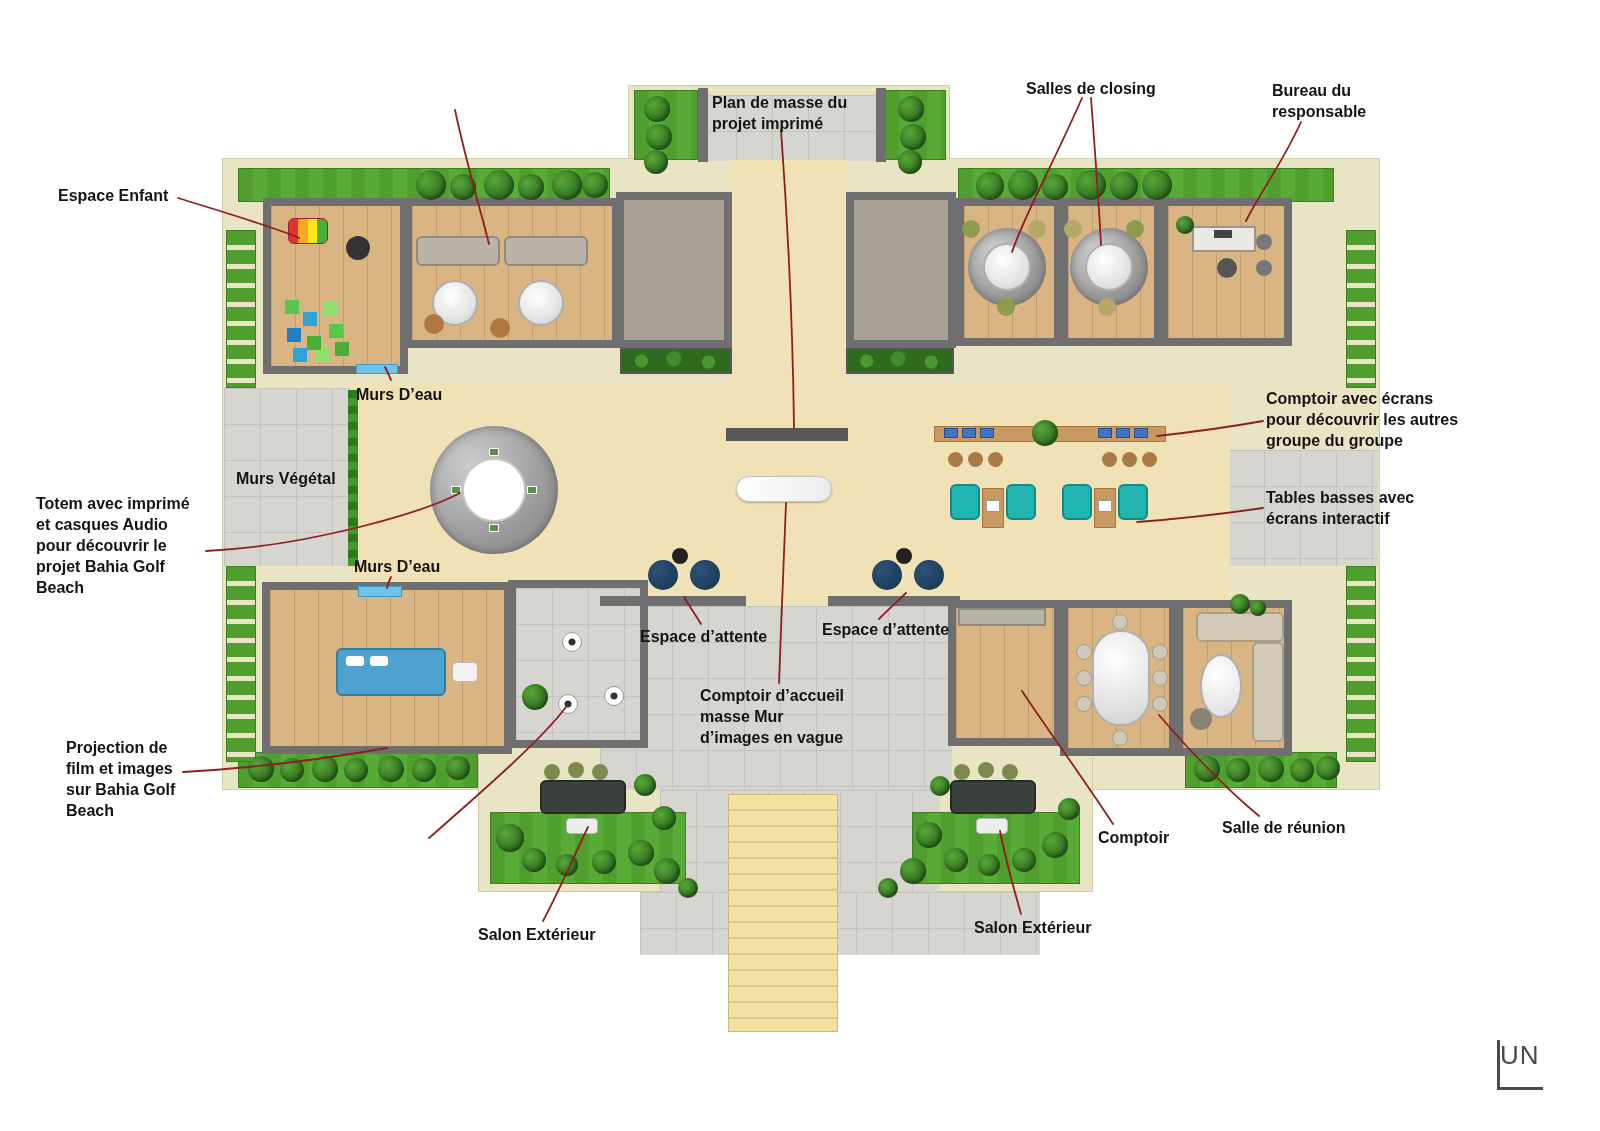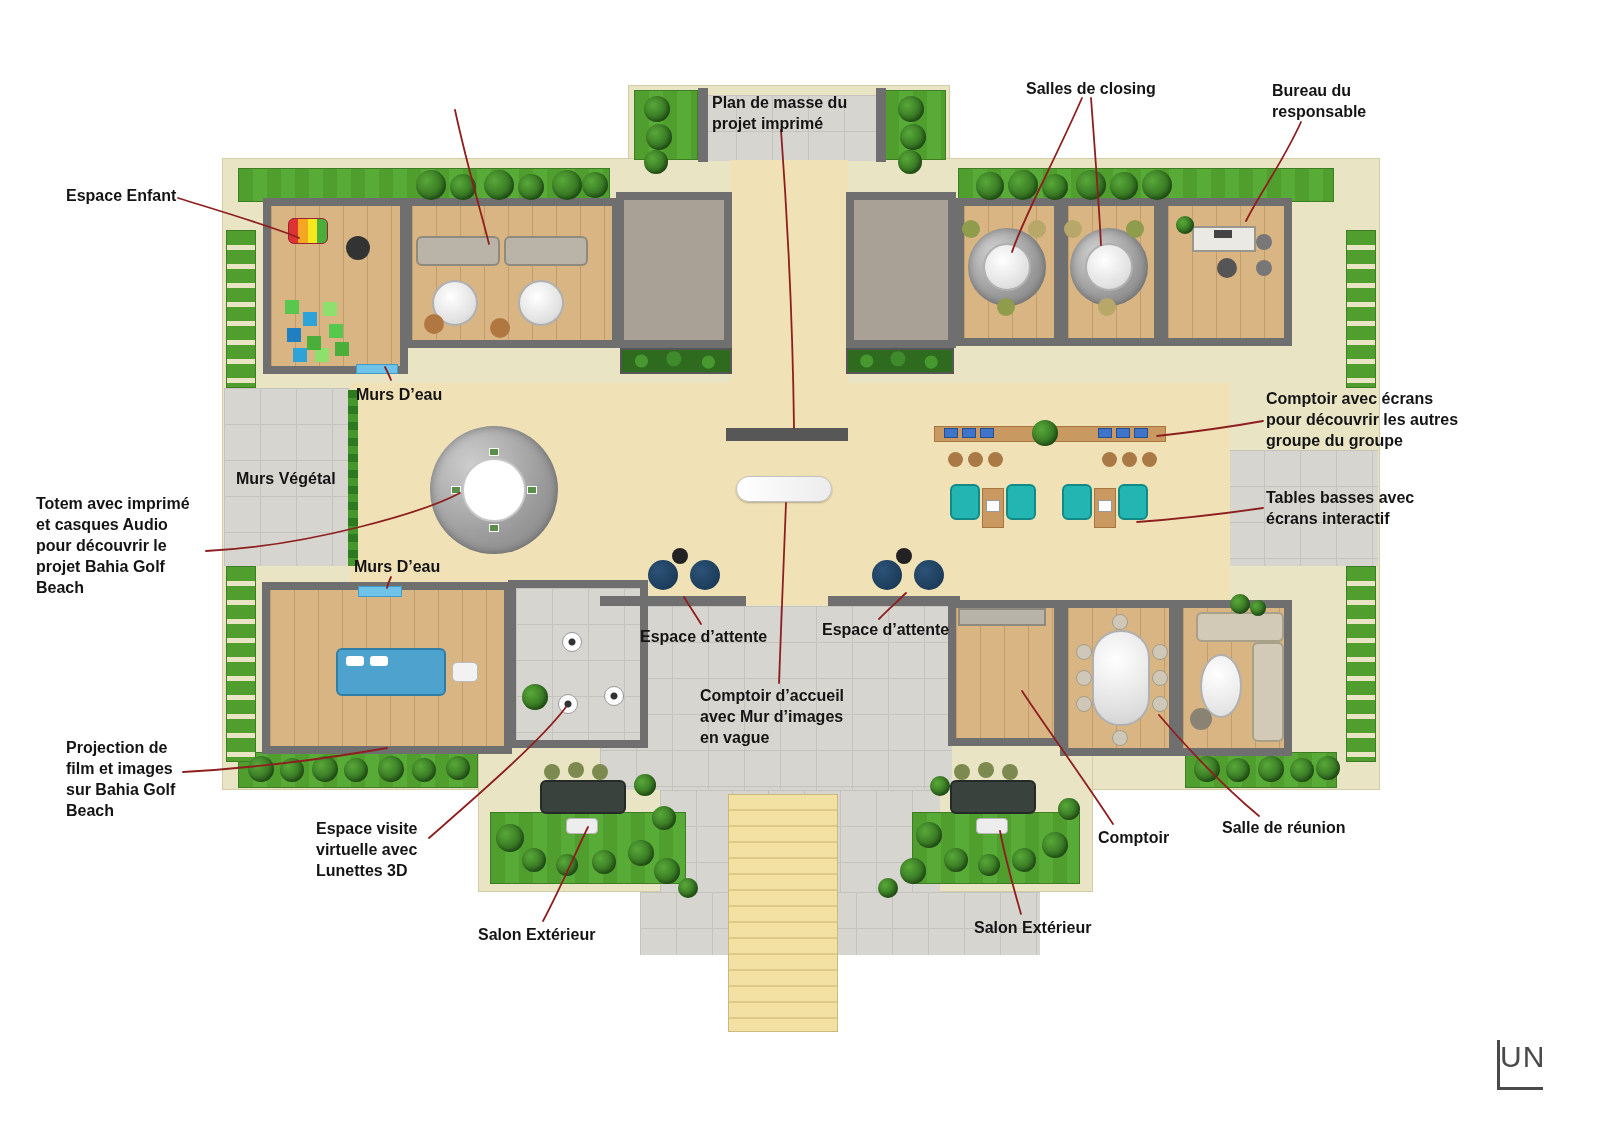--- a/index.html
+++ b/index.html
@@ -42,21 +42,21 @@
   .sofa{border-radius:6px}
   .stairs{background:repeating-linear-gradient(180deg,#f3e1a4 0 14px,#dfc987 14px 16px);
         border:1px solid #cdb97a}
   .label{font-weight:bold;font-size:16px;line-height:1.32;color:#141414}
   .nowrap{white-space:nowrap}
   .center{}
   #title{left:45px;top:1036px;font-size:27px;font-weight:bold;color:#3e3e3e;letter-spacing:.5px}
   #logo{left:1497px;top:1040px;width:46px;height:50px;
         border-left:3px solid #4a4a4a;border-bottom:3px solid #4a4a4a;
         display:flex;align-items:center;justify-content:center;
-        font-size:30px;color:#4a4a4a;letter-spacing:1px}
+        font-size:26px;color:#4a4a4a;letter-spacing:1px}
   svg.leaders{position:absolute;left:0;top:0;pointer-events:none}
 </style>
 </head>
 <body>
 
 <div id="canvas">
 
   <div class="base" style="left:628px;top:85px;width:322px;height:80px"></div>
   <div class="base" style="left:222px;top:158px;width:1158px;height:632px"></div>
   <div class="base" style="left:478px;top:742px;width:235px;height:150px"></div>
@@ -292,32 +292,31 @@
     <path d="M429,838 C470,802 540,742 566,707"></path>
     <path d="M543,921 C559,891 574,856 588,827"></path>
     <path d="M1021,914 C1013,886 1005,857 1000,831"></path>
     <path d="M1113,824 C1083,778 1043,723 1022,691"></path>
     <path d="M1259,816 C1223,786 1183,743 1159,715"></path>
   </svg>
 
   <div class="label" style="left:712px;top:92px;width:140px">Plan de masse du projet imprimé</div>
   <div class="label nowrap" style="left:1026px;top:78px">Salles de closing</div>
   <div class="label center" style="left:1272px;top:80px;width:110px">Bureau du responsable</div>
-  <div class="label nowrap" style="left:66px;top:185px">Espace Enfant</div>
+  <div class="label nowrap" style="left:58px;top:185px">Espace Enfant</div>
   <div class="label nowrap" style="left:356px;top:384px">Murs D’eau</div>
   <div class="label nowrap" style="left:236px;top:468px">Murs Végétal</div>
   <div class="label" style="left:36px;top:493px;width:168px">Totem avec imprimé et casques Audio pour découvrir le projet Bahia Golf Beach</div>
   <div class="label" style="left:1266px;top:388px;width:200px">Comptoir avec écrans pour découvrir les autres groupe du groupe</div>
   <div class="label" style="left:1266px;top:487px;width:160px">Tables basses avec écrans interactif</div>
   <div class="label nowrap" style="left:354px;top:556px">Murs D’eau</div>
   <div class="label nowrap" style="left:640px;top:626px">Espace d’attente</div>
   <div class="label nowrap" style="left:822px;top:619px">Espace d’attente</div>
-  <div class="label" style="left:700px;top:685px;width:155px">Comptoir d’accueil avec Mur d’images en vague</div>
+  <div class="label" style="left:700px;top:685px;width:155px">Comptoir d’accueil masse Mur d’images en vague</div>
   <div class="label" style="left:66px;top:737px;width:120px">Projection de film et images sur Bahia Golf Beach</div>
-  <div class="label" style="left:316px;top:818px;width:122px">Espace visite virtuelle avec Lunettes 3D</div>
   <div class="label nowrap" style="left:478px;top:924px">Salon Extérieur</div>
   <div class="label nowrap" style="left:974px;top:917px">Salon Extérieur</div>
   <div class="label nowrap" style="left:1098px;top:827px">Comptoir</div>
   <div class="label nowrap" style="left:1222px;top:817px">Salle de réunion</div>
 
   <div id="logo">UN</div>
 
 </div>
 
 </body></html>

